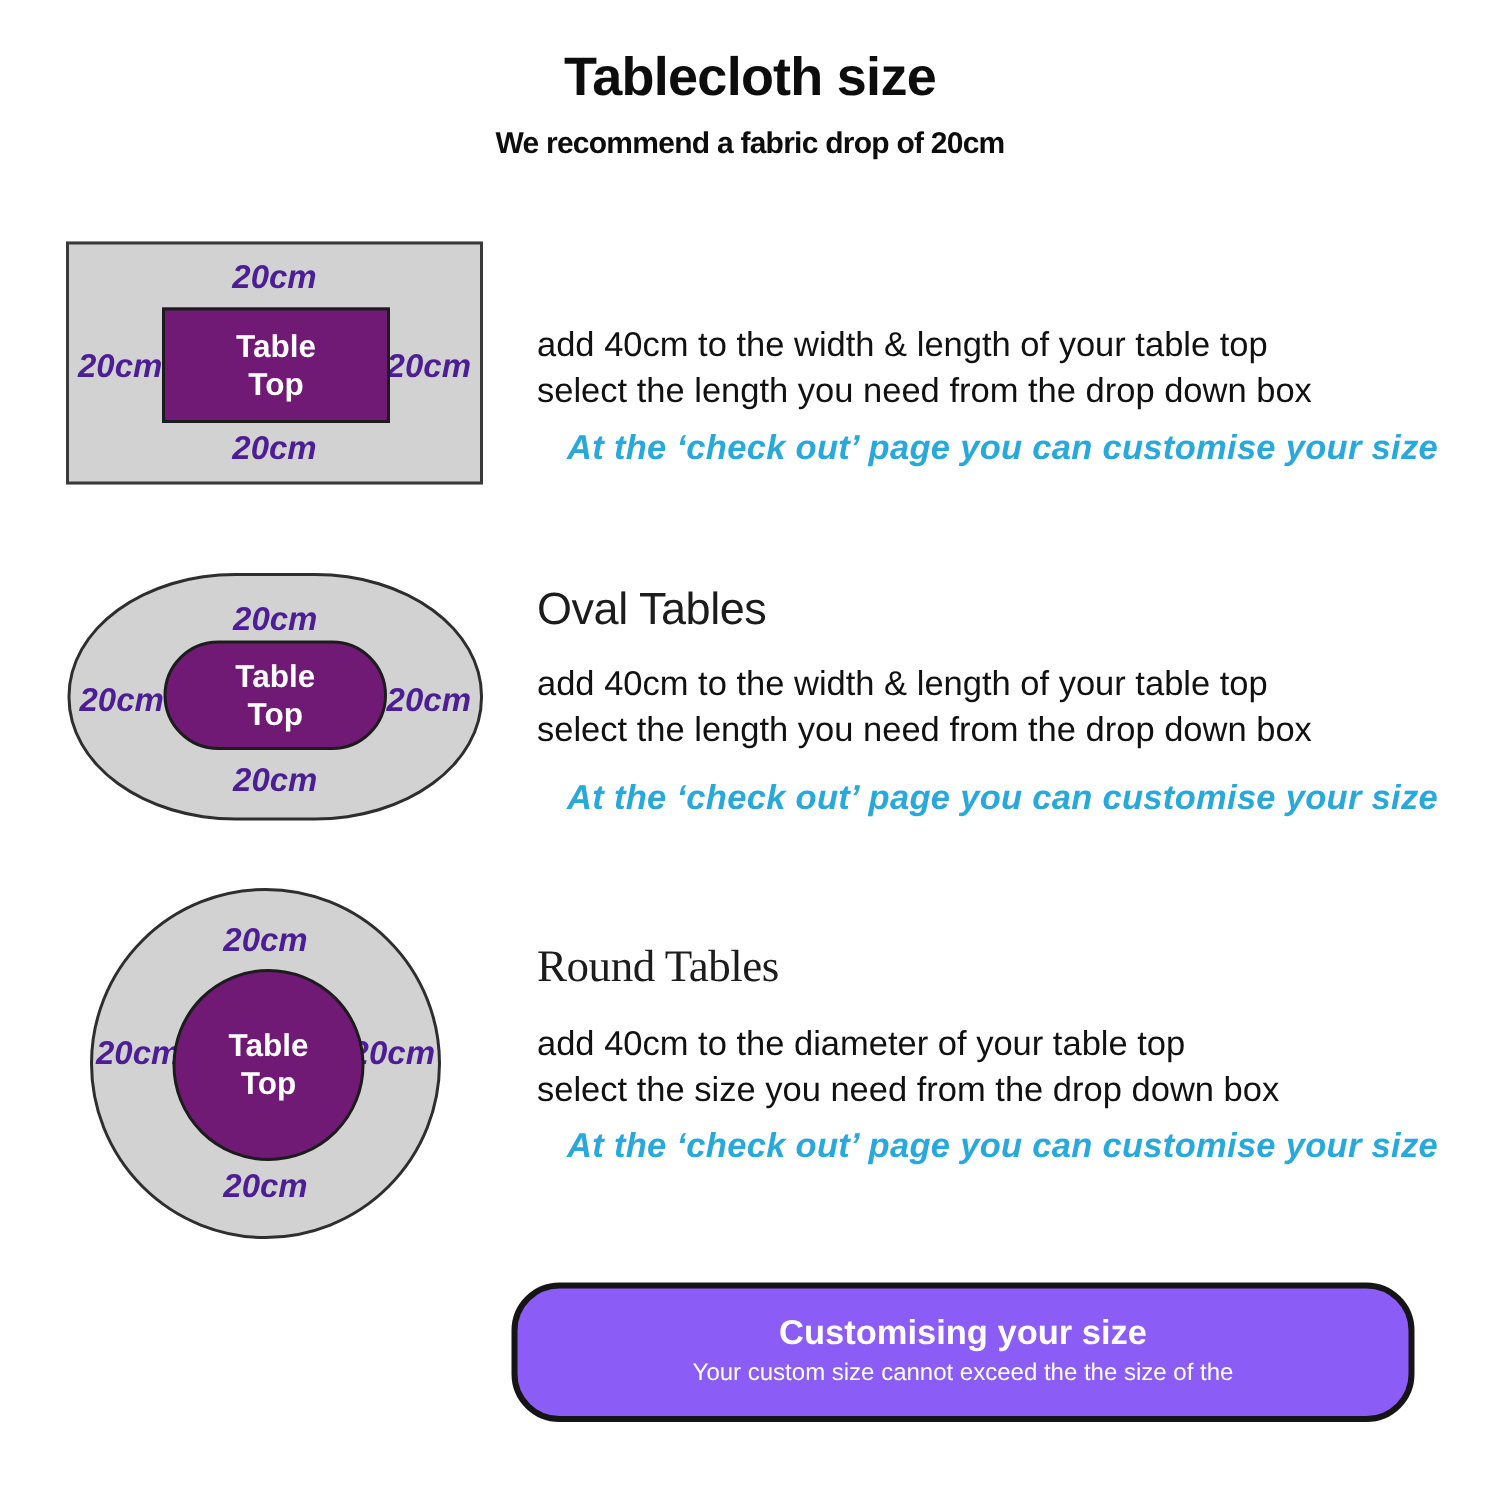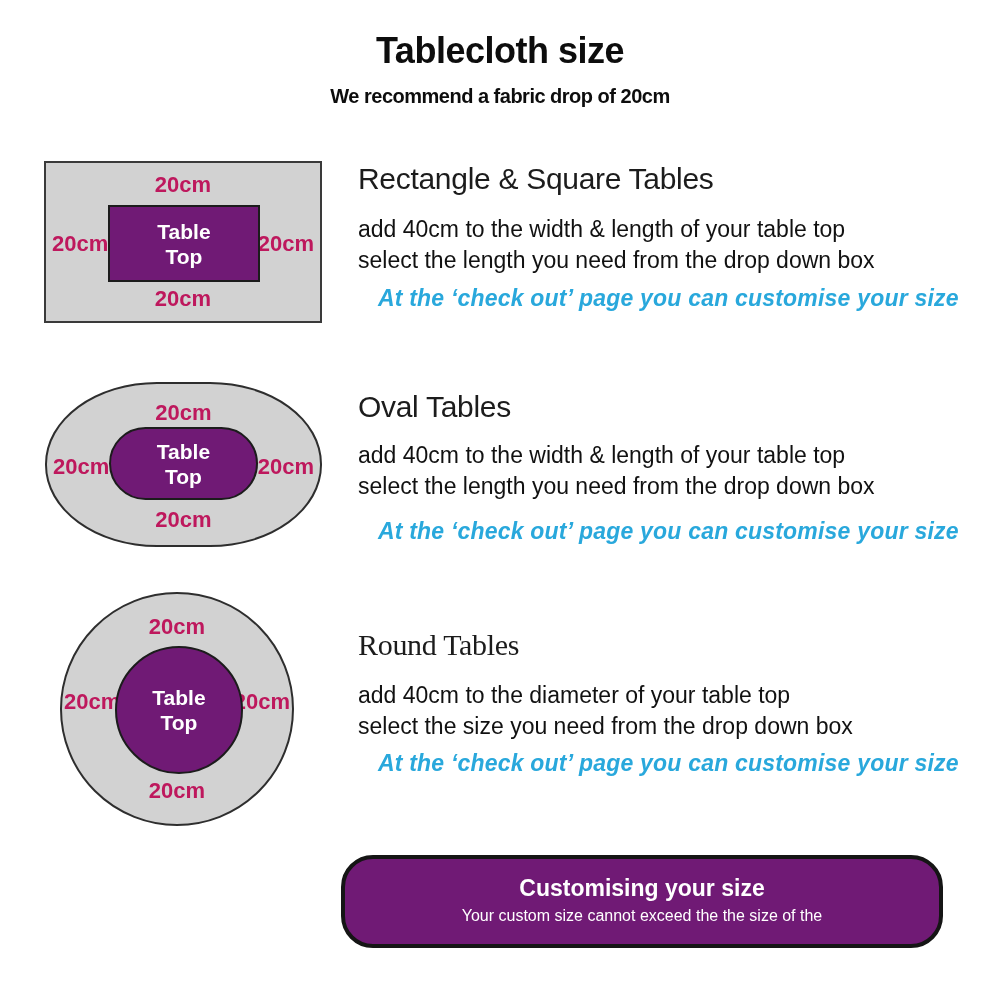--- a/index.html
+++ b/index.html
@@ -12,21 +12,21 @@
     font-size:36px;font-weight:bold;letter-spacing:-0.5px;color:#0d0d0d;
   }
   .subtitle{
     position:absolute;top:85px;left:0;width:1000px;text-align:center;
     font-size:20px;font-weight:bold;letter-spacing:-0.5px;color:#0d0d0d;
   }
 
   
   .diagram{position:absolute;box-sizing:border-box;background:#d2d2d2;border:2px solid #2e2e2e;}
   .diagram .drop{
-    position:absolute;font-size:22px;font-weight:bold;color:#be185d;white-space:nowrap;
+    position:absolute;font-size:22px;font-weight:bold;color:#4c1d95;white-space:nowrap;font-style:italic;
   }
   .drop.top{top:9px;left:0;right:0;text-align:center;}
   .drop.bottom{bottom:9px;left:0;right:0;text-align:center;}
   .tabletop{
     position:absolute;box-sizing:border-box;background:#701a75;border:2px solid #1c1c1c;
     display:flex;align-items:center;justify-content:center;text-align:center;
     color:#ffffff;font-size:21px;font-weight:bold;line-height:25px;white-space:pre-line;
   }
   .d-rect{left:44px;top:161px;width:278px;height:162px;border-color:#3a3a3a;}
   .d-rect .tabletop{left:62px;top:42px;width:152px;height:77px;}
@@ -58,21 +58,21 @@
     position:absolute;left:358px;font-size:23px;font-weight:bold;font-style:italic;
     color:#29a8dc;white-space:nowrap;letter-spacing:0.2px;margin-left:20px;
   }
   .h1{top:162px;} .b1{top:214px;} .n1{top:285px;}
   .h2{top:390px;} .b2{top:440px;} .n2{top:518px;}
   .h3{top:628px;font-family:Liberation Serif, serif;} .b3{top:680px;} .n3{top:750px;}
 
   
   .custom-box{
     position:absolute;left:341px;top:855px;width:602px;height:93px;box-sizing:border-box;
-    background:#701a75;border:4px solid #151515;border-radius:32px;
+    background:#8b5cf6;border:4px solid #151515;border-radius:32px;
     display:flex;flex-direction:column;align-items:center;justify-content:center;
     color:#ffffff;text-align:center;
   }
   .custom-box .cb-head{font-size:23px;font-weight:bold;line-height:28px;}
   .custom-box .cb-line{font-size:16px;line-height:28px;}
 </style>
 </head>
 <body>
 
 <div class="page">
@@ -100,21 +100,20 @@
 
   <div class="diagram d-round">
     <div class="drop top">20cm</div>
     <div class="drop left">20cm</div>
     <div class="drop right">20cm</div>
     <div class="drop bottom">20cm</div>
     <div class="tabletop">Table
 Top</div>
   </div>
 
-  <div class="sec-heading h1">Rectangle &amp; Square Tables</div>
   <div class="sec-body b1">
     <div>add 40cm to the width &amp; length of your table top</div>
     <div>select the length you need from the drop down box</div>
   </div>
   <div class="sec-note n1">At the ‘check out’ page you can customise your size</div>
 
   <div class="sec-heading h2">Oval Tables</div>
   <div class="sec-body b2">
     <div>add 40cm to the width &amp; length of your table top</div>
     <div>select the length you need from the drop down box</div>

